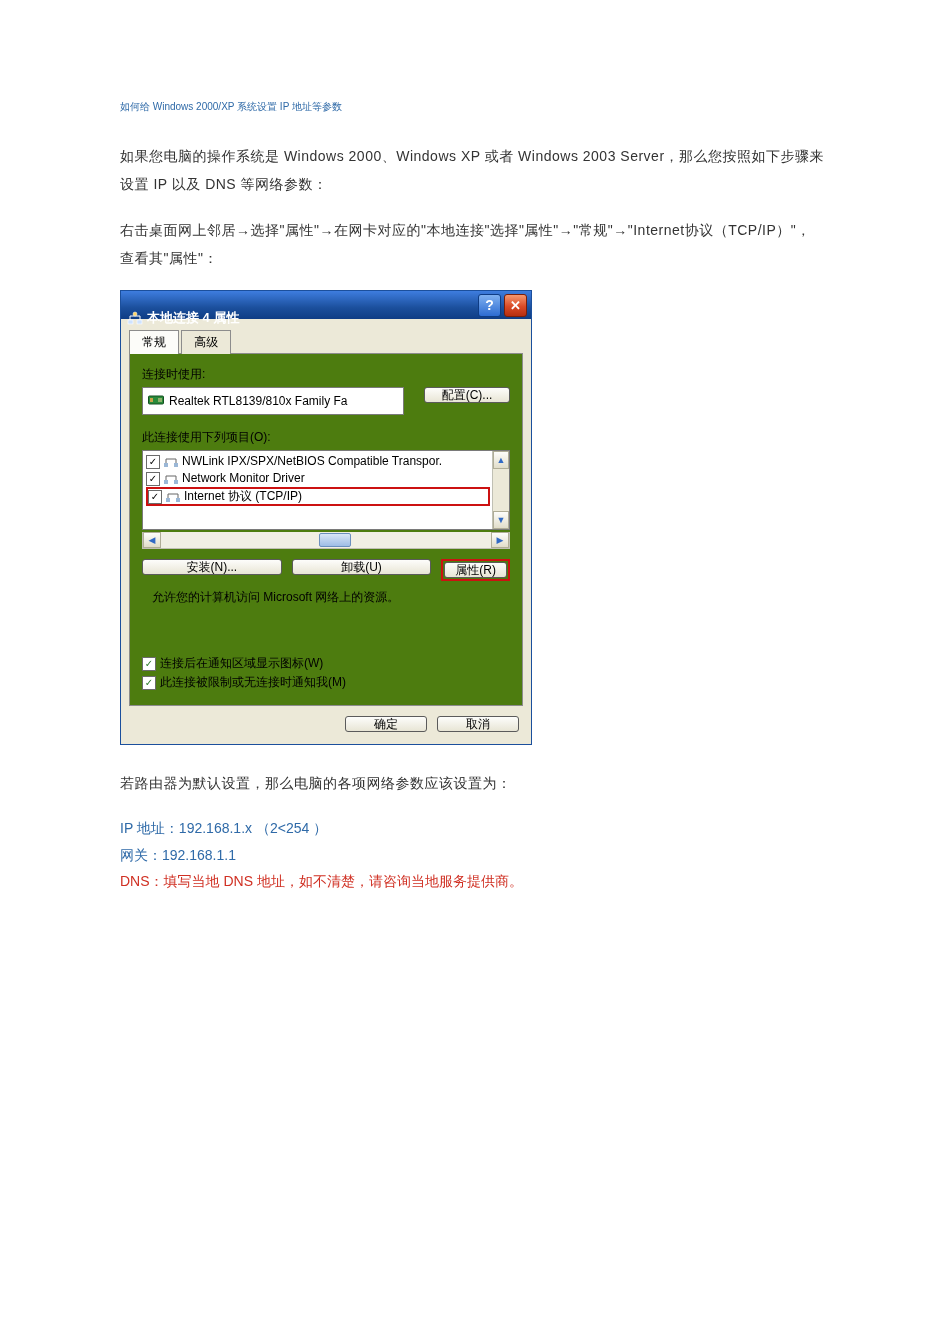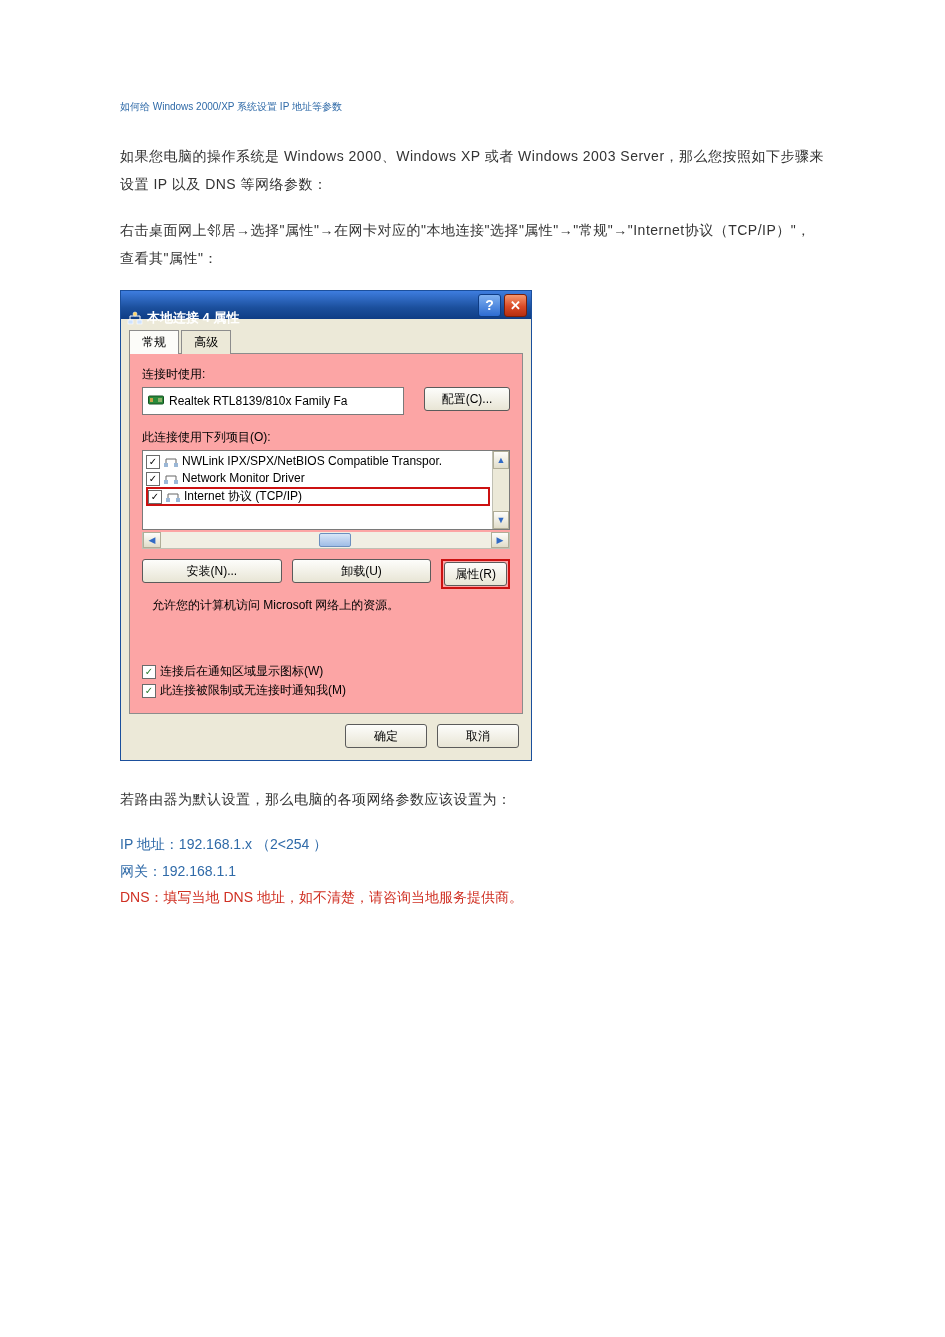--- a/index.html
+++ b/index.html
@@ -93,21 +93,21 @@
     border: 1px solid #8c8c8c;
     border-bottom: none;
     position: relative;
     top: 1px;
     margin-right: -1px;
   }
   .tab.active { background: #fcfcf9; z-index: 2; }
 
   .tab-panel {
     border: 1px solid #8c8c8c;
-    background: #fca5a5;
+    background: #4d7c0f;
     padding: 12px 12px 12px 12px;
   }
 
   .row-label { margin-bottom: 4px; }
 
   .adapter-row {
     display: flex; gap: 20px; align-items: stretch;
     margin-bottom: 14px;
   }
   .adapter-box {
@@ -117,21 +117,21 @@
     padding: 3px 5px;
     display: flex; align-items: center; gap: 5px;
     font-size: 12px;
     height: 20px;
     white-space: nowrap; overflow: hidden;
   }
   .nic-icon svg { width: 16px; height: 14px; }
 
   .xp-btn {
     min-width: 86px;
-    height: 24px;
+    height: 16px;
     border: 1px solid #5b5b5b;
     background: linear-gradient(to bottom, #fdfdfb, #e8e5d5);
     border-radius: 3px;
     font-size: 12px;
     font-family: inherit;
     padding: 0 10px;
     cursor: pointer;
     display: inline-flex;
     align-items: center;
     justify-content: center;

